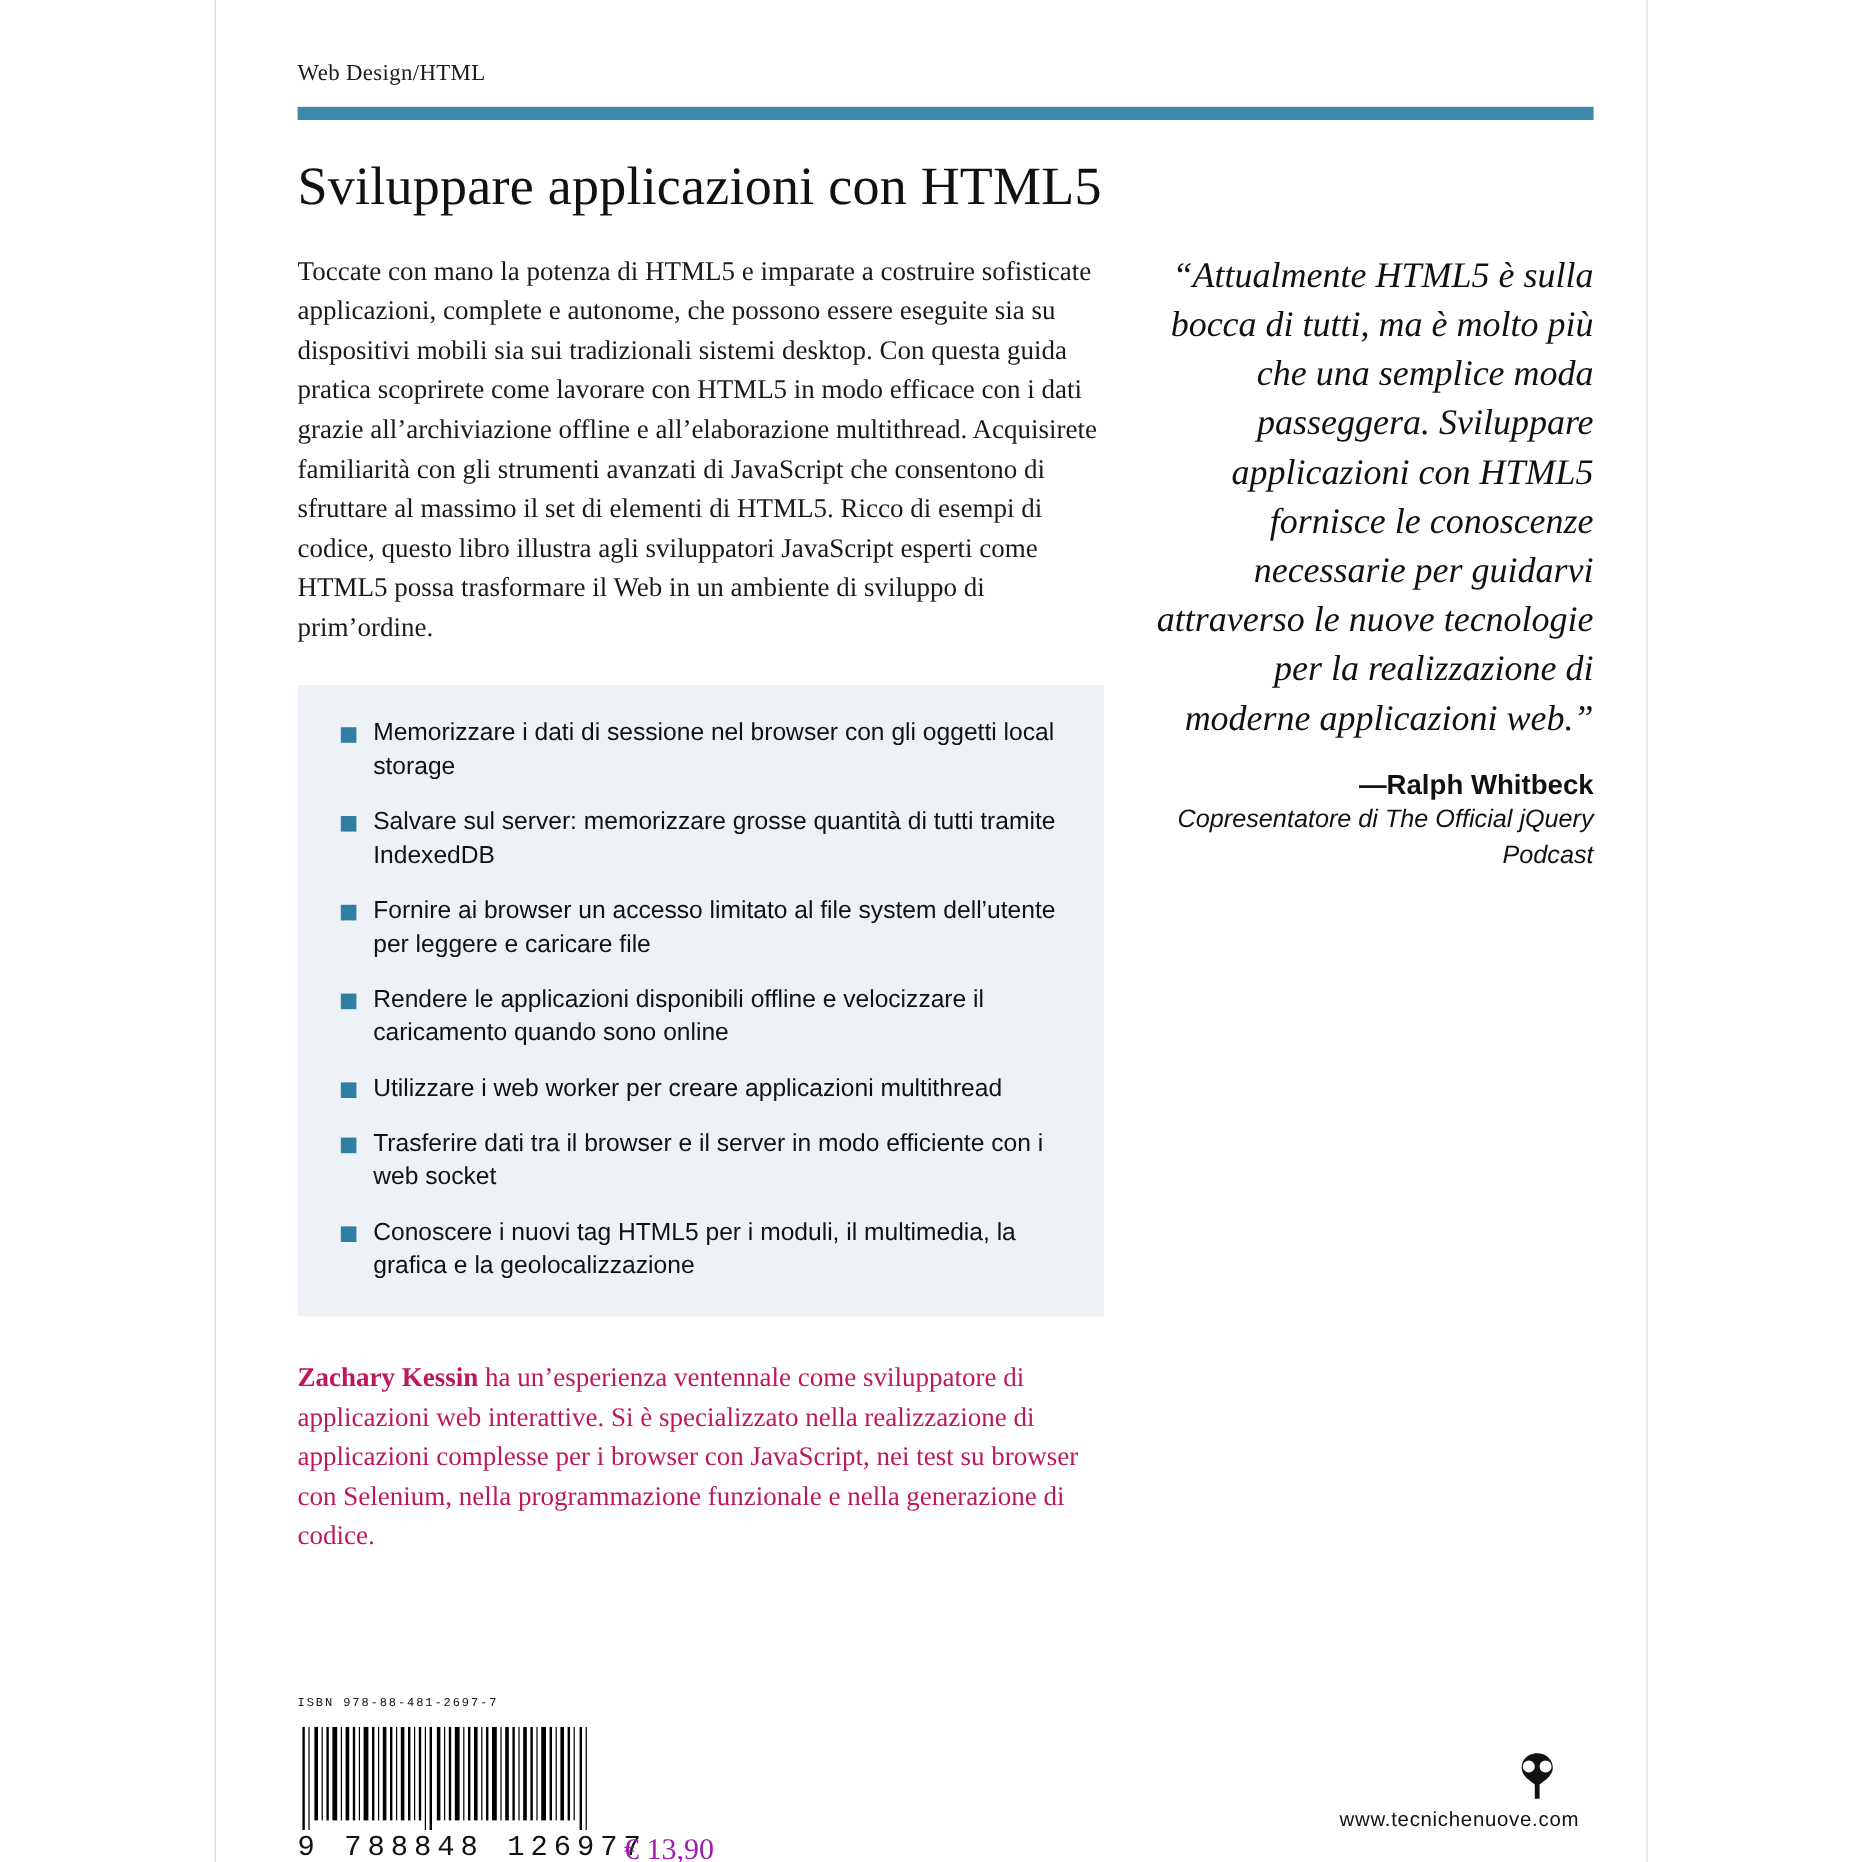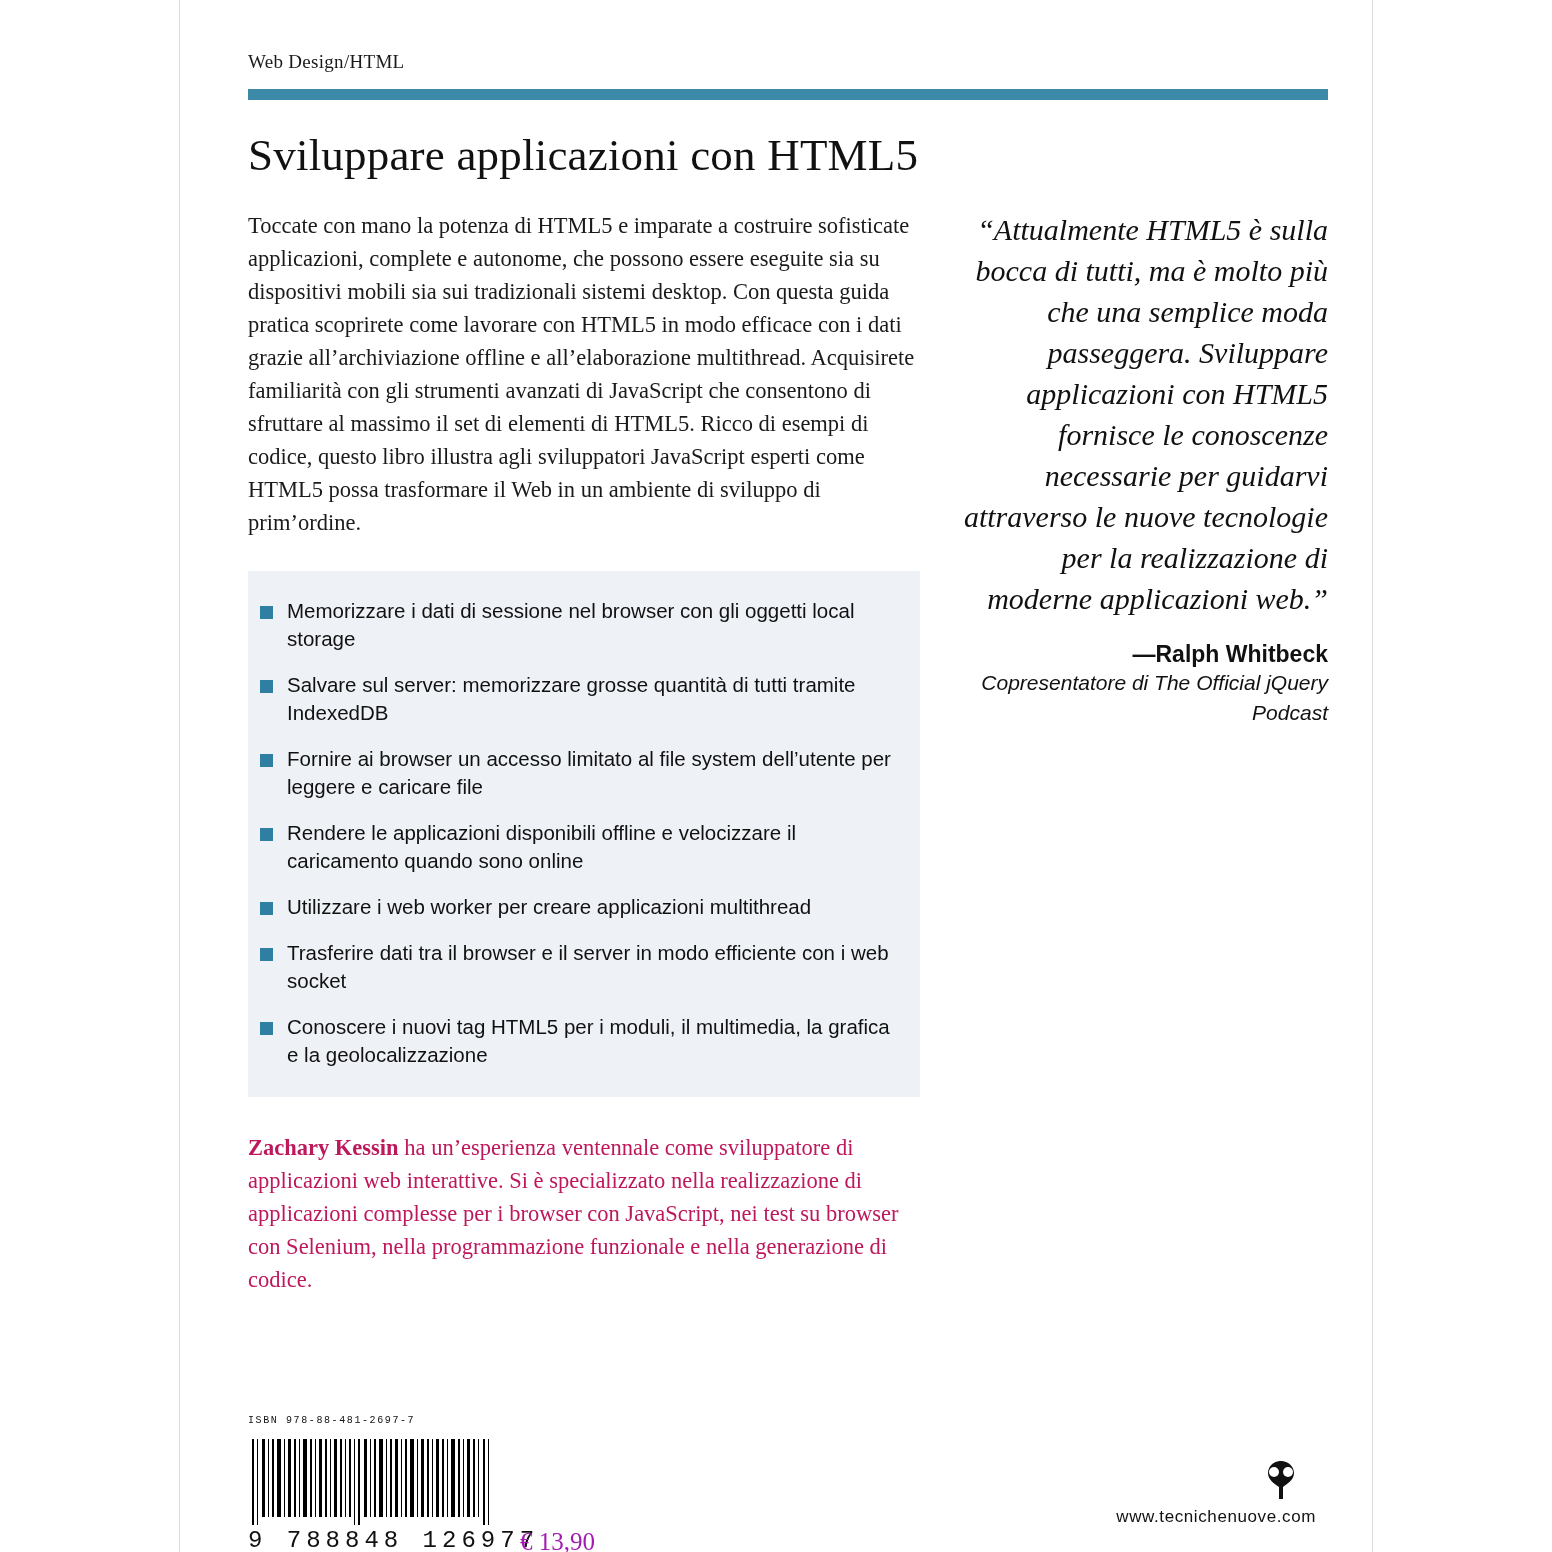--- a/index.html
+++ b/index.html
@@ -78,21 +78,21 @@
   .blurb {
     font-family: "Liberation Serif", serif;
     font-size: 22.5px;
     line-height: 33px;
     color: #1a1a1a;
     margin: 0;
   }
   .bullets-box {
     margin-top: 32px;
     background: #eef1f6;
-    padding: 26px 28px 28px 12px;
+    padding: 26px 28px 28px 36px;
     box-sizing: border-box;
     width: 672px;
   }
   .bullet {
     display: flex;
     align-items: flex-start;
     margin-bottom: 18px;
   }
   .bullet:last-child { margin-bottom: 0; }
   .bullet-marker {

